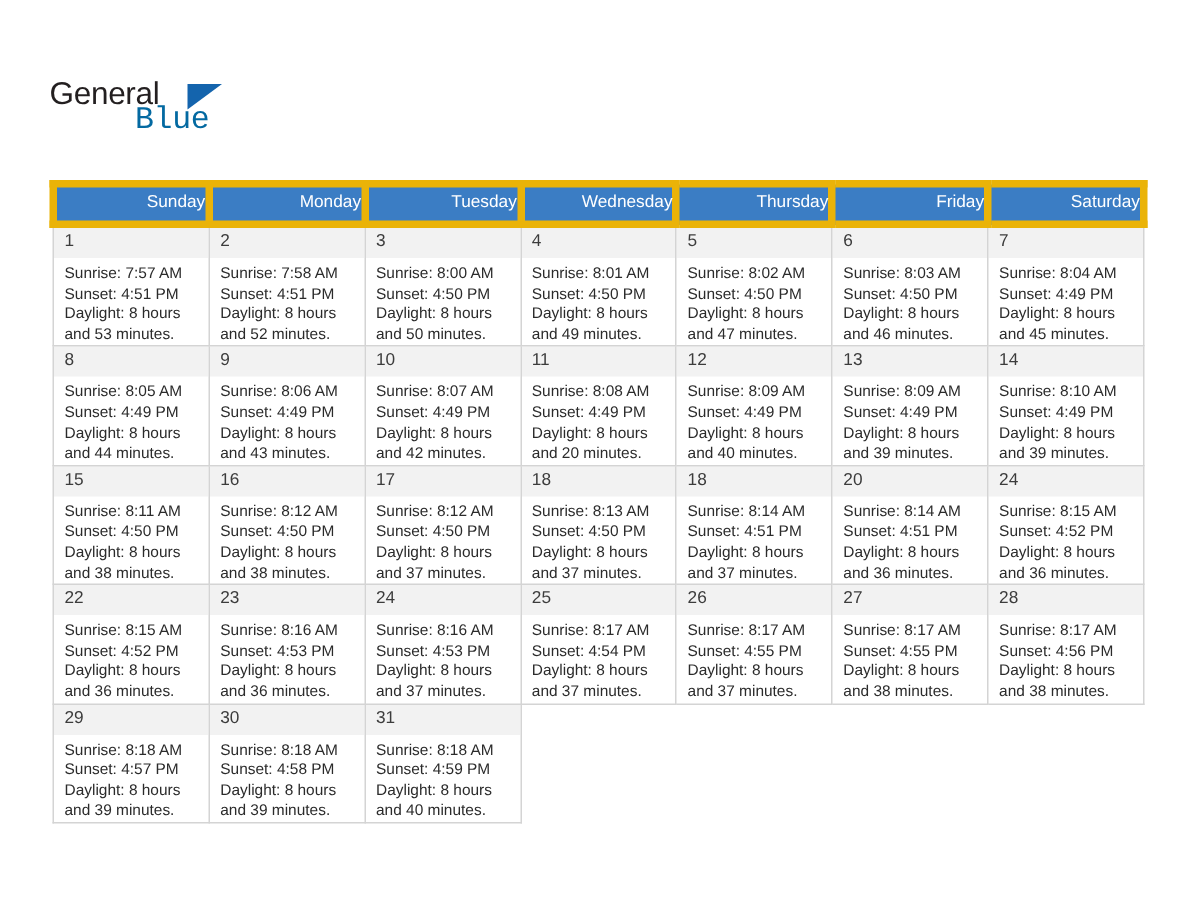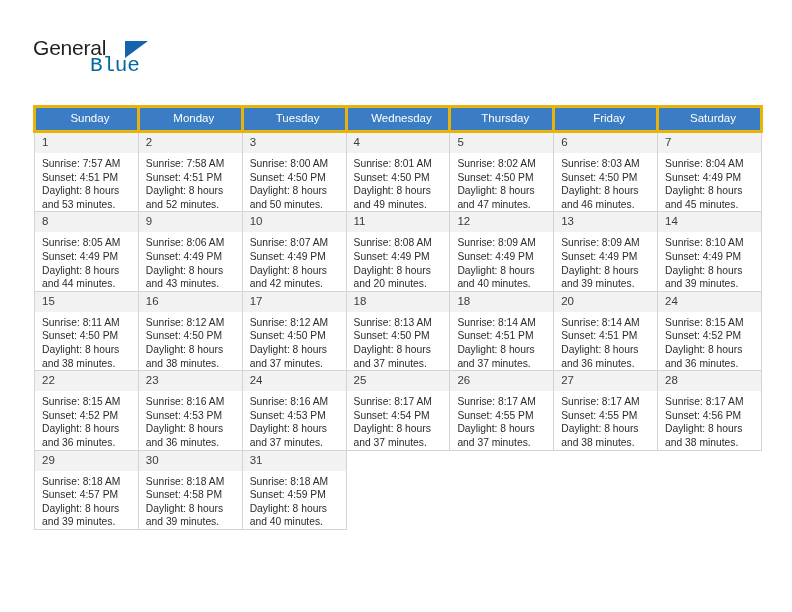--- a/index.html
+++ b/index.html
@@ -12,20 +12,21 @@
     background: #ffffff;
     font-family: "Liberation Sans", sans-serif;
     color: #1a1a1a;
     overflow: hidden;
   }
   .page {
     position: relative;
     width: 792px;
     height: 437px;
     box-sizing: border-box;
+    margin-top: 15px;
   }
 
   
   .header {
     position: absolute;
     left: 0;
     top: 0;
     width: 792px;
     height: 100px;
   }
@@ -95,23 +96,23 @@
     border-collapse: collapse;
     table-layout: fixed;
   }
   .calendar col { width: 103.857px; }
 
   .calendar th {
     background: #3b7dc4;
     color: #ffffff;
     font-size: 11.5px;
     font-weight: normal;
-    text-align: center;
+    text-align: right;
     padding: 4px 0 5px 7px;
-    border: 3px solid #eab308;
+    border: 5px solid #eab308;
     height: 11px;
     line-height: 13px;
   }
 
   .calendar td {
     vertical-align: top;
     border: 1px solid #d4d4d4;
     padding: 0;
     height: 78px;
     background: #ffffff;

